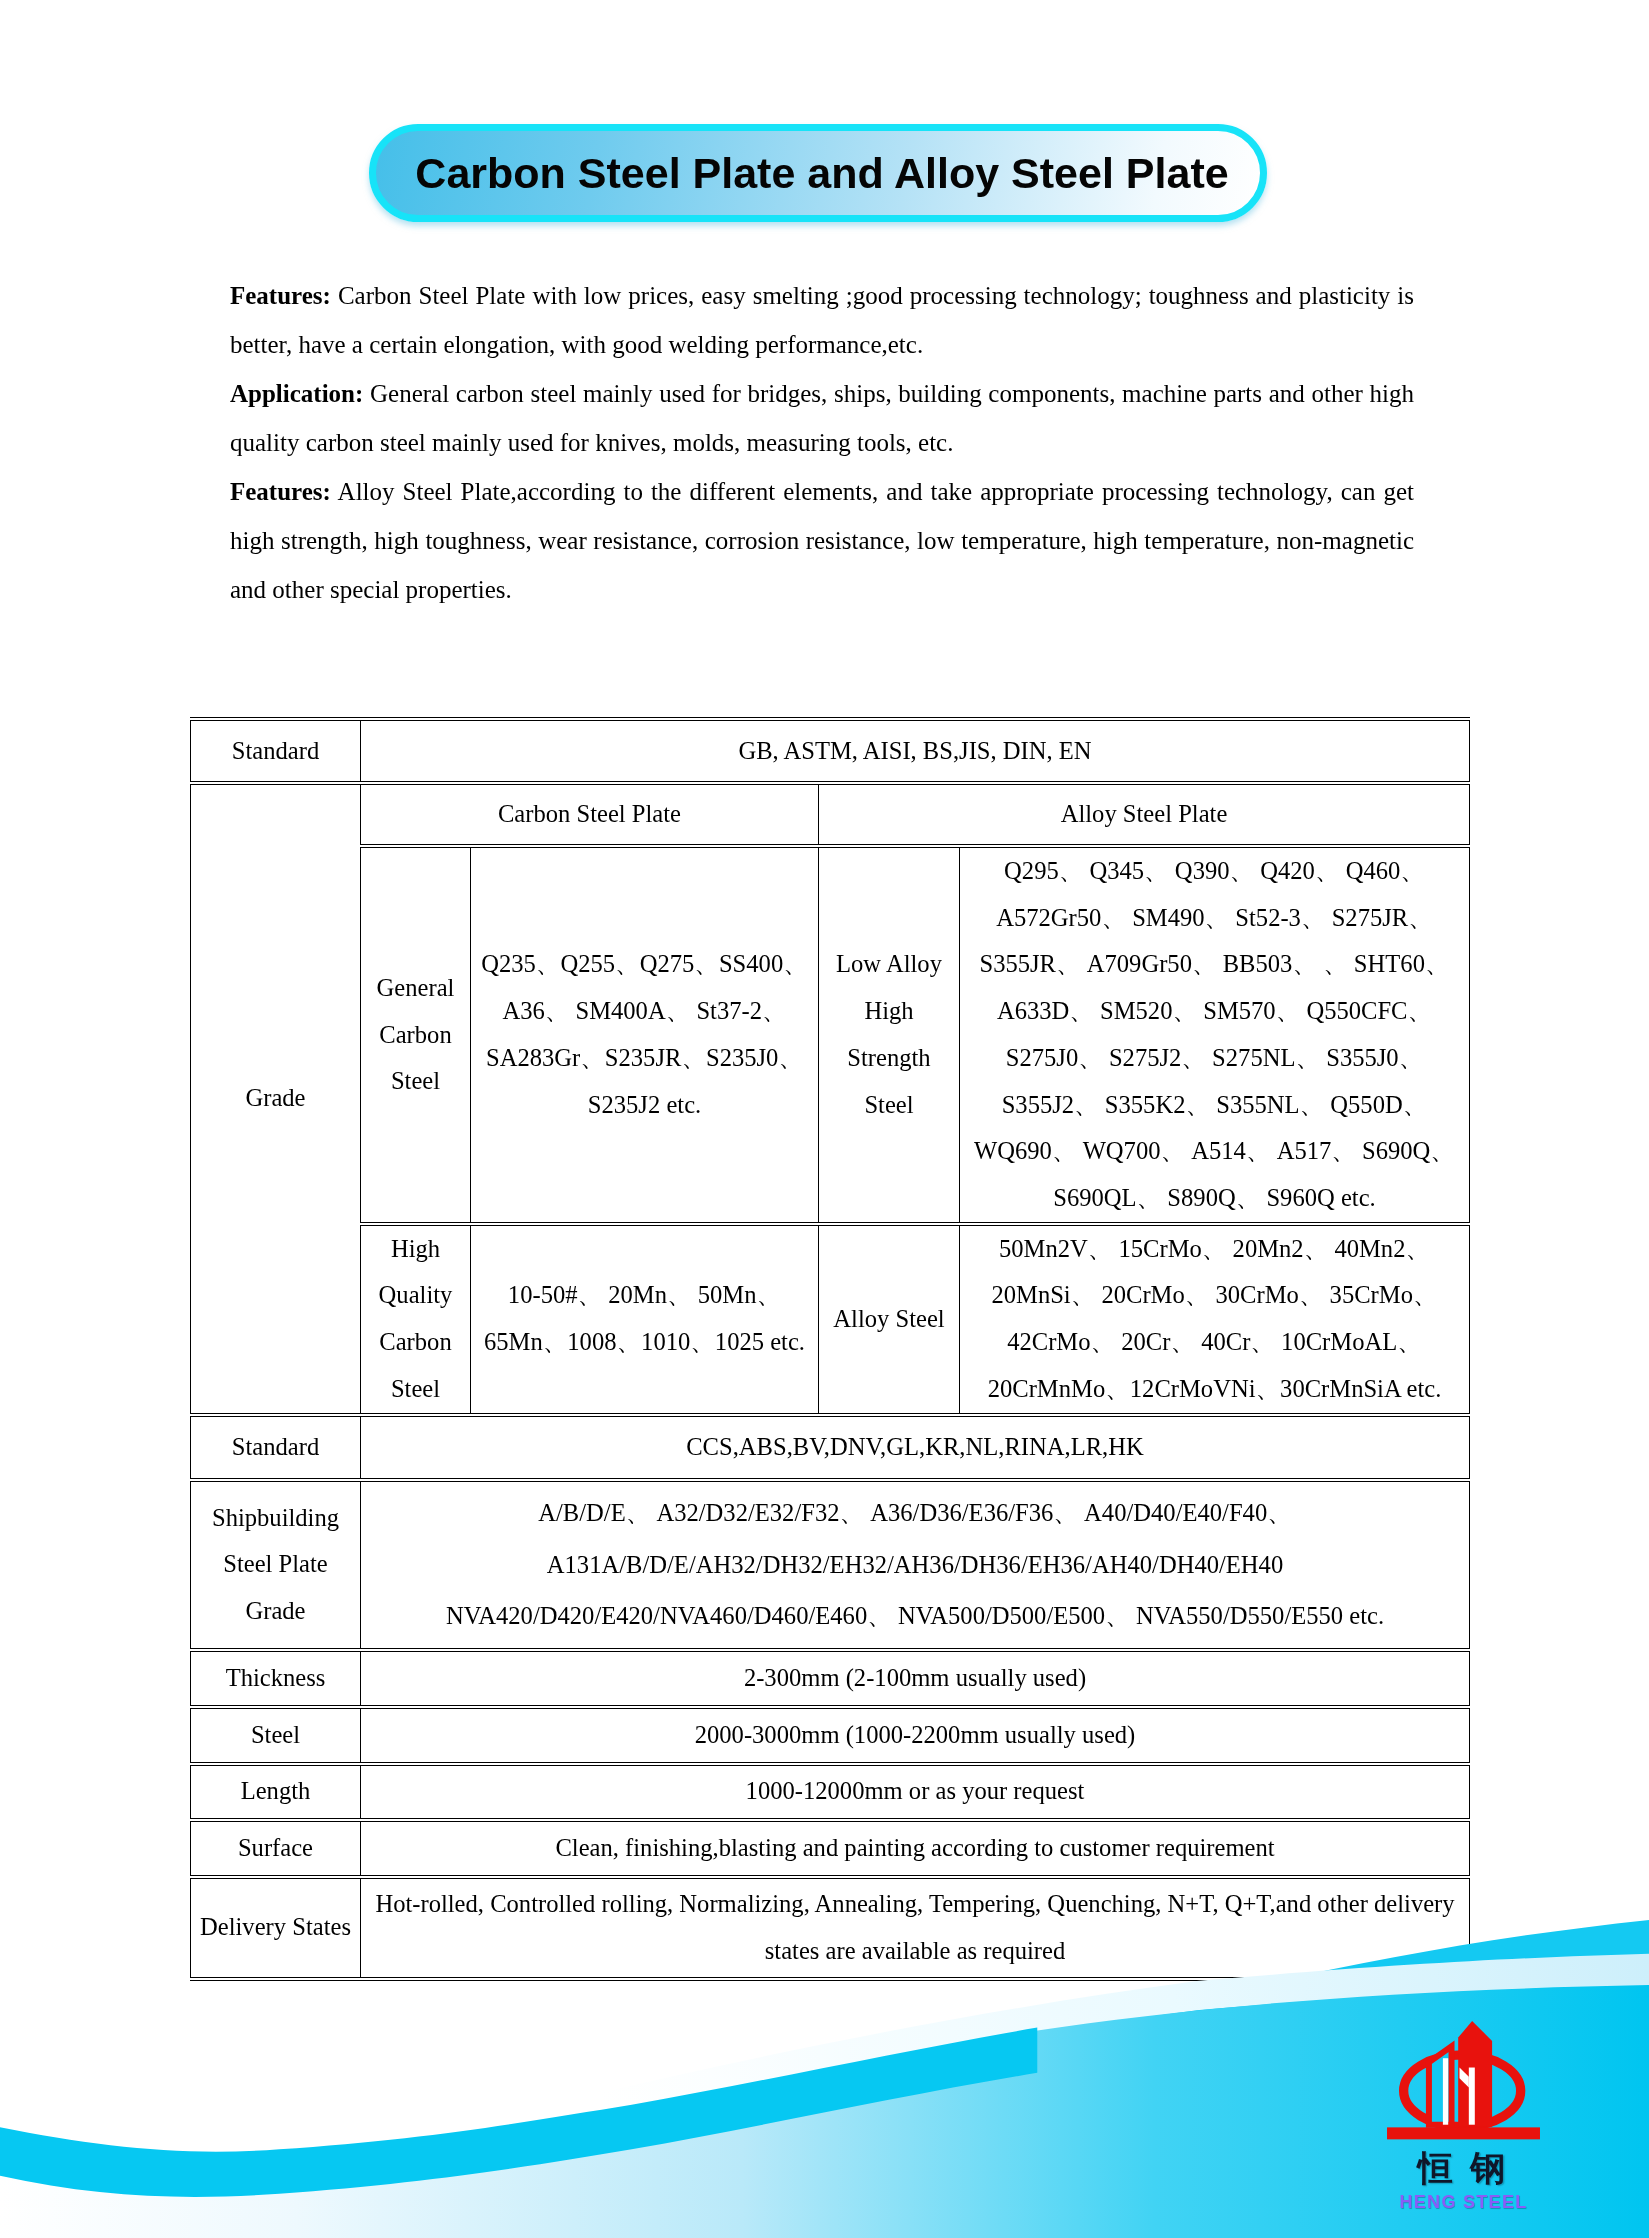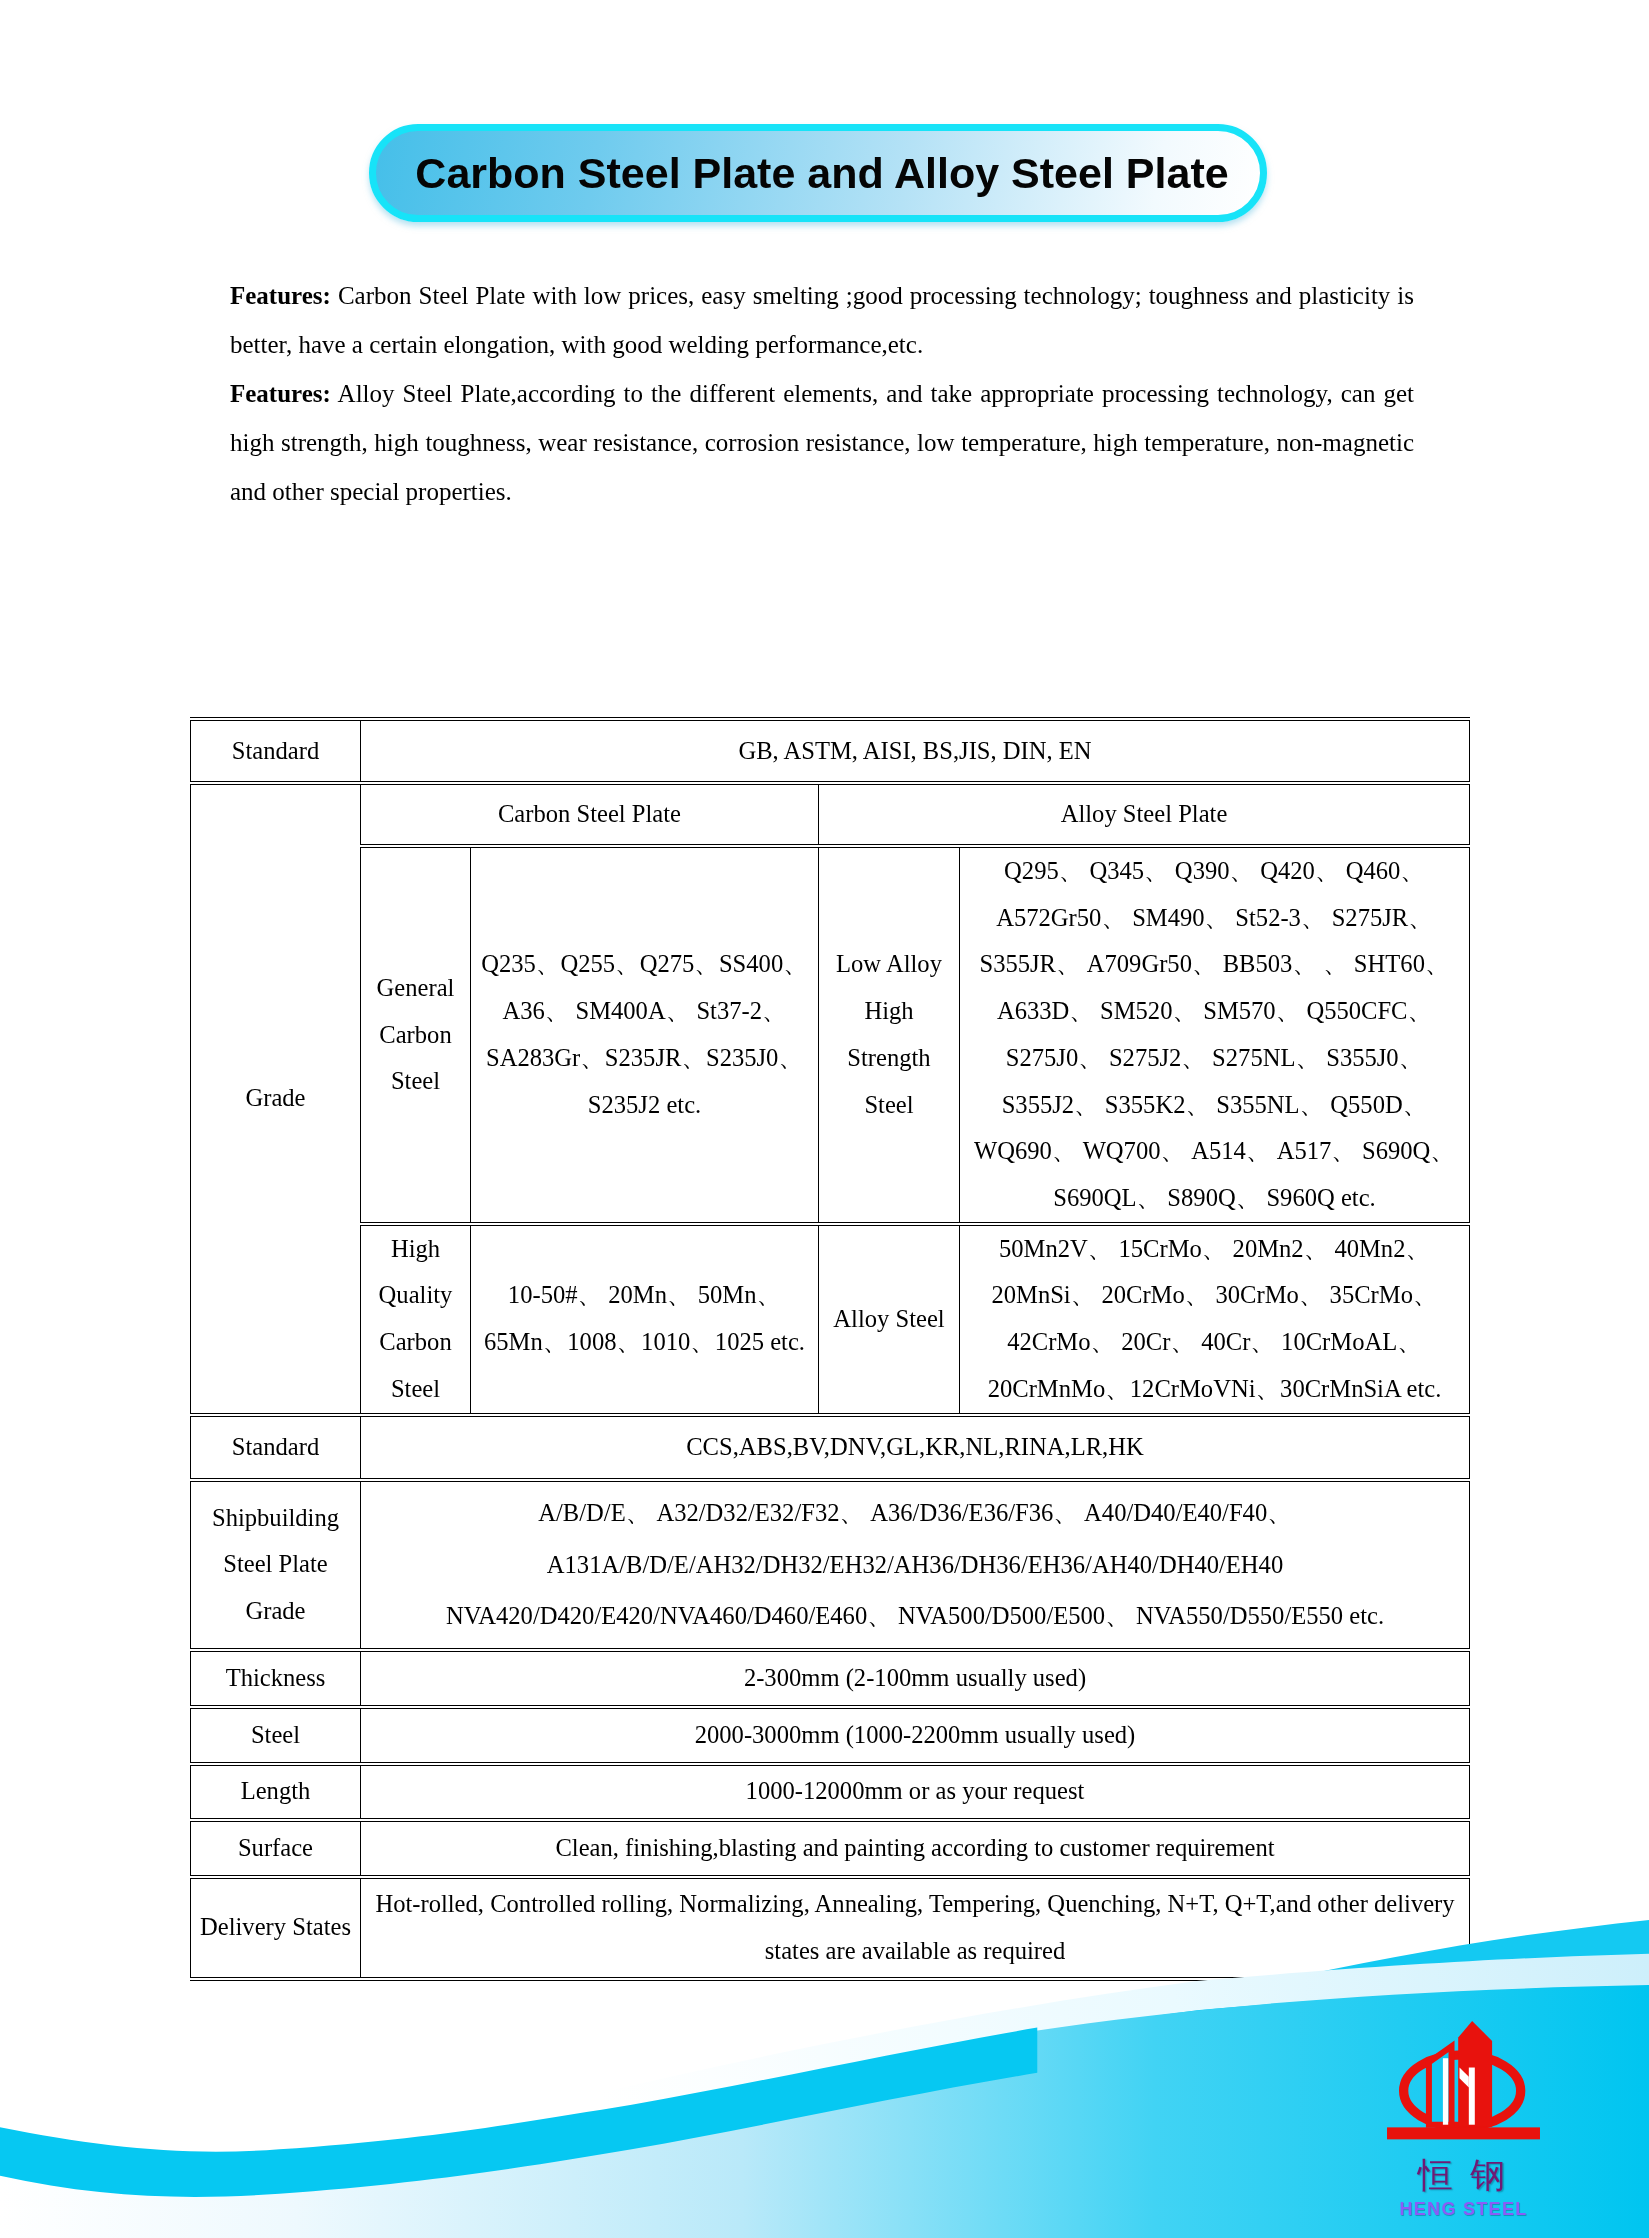--- a/index.html
+++ b/index.html
@@ -43,39 +43,40 @@
   }
   .ship-line { display:block; line-height:2.1; }
 
   
   .footer { position:absolute; left:0; top:1880px; width:1649px; height:359px; }
   .footer svg { position:absolute; left:0; top:0; }
 
   
   .logo { position:absolute; left:1377px; top:2009px; width:173px; text-align:center; }
   .logo-cn {
-    margin-top:8px; font-family:"Liberation Sans", sans-serif; font-weight:normal;
-    font-size:35px; letter-spacing:4px; color:#701a75;
+    margin-top:1px; font-family:"Liberation Sans", sans-serif; font-weight:bold;
+    font-size:35px; letter-spacing:4px; color:#0f172a;
     text-shadow:1.3px 1.3px 1.3px rgba(0,60,80,0.35); white-space:nowrap;
   }
   .logo-en {
     font-family:"Liberation Sans", sans-serif; font-weight:bold;
     font-size:18px; letter-spacing:1.3px; color:#8b5cf6;
     text-shadow:0.7px 1.3px 0.7px rgba(0,60,80,0.35); white-space:nowrap;
   }
 </style>
 </head>
 <body>
 
 <div class="title-pill">
   <span class="title-text">Carbon Steel Plate and Alloy Steel Plate</span>
 </div>
 
 <div class="intro">
   <p><strong class="lead">Features:</strong> <span>Carbon Steel Plate with low prices, easy smelting ;good processing technology; toughness and plasticity is better, have a certain elongation, with good welding performance,etc.</span></p>
+  <p><strong class="lead">Application:</strong> <span>General carbon steel mainly used for bridges, ships, building components, machine parts and other high quality carbon steel mainly used for knives, molds, measuring tools, etc.</span></p>
   <p><strong class="lead">Features:</strong> <span>Alloy Steel Plate,according to the different elements, and take appropriate processing technology, can get high strength, high toughness, wear resistance, corrosion resistance, low temperature, high temperature, non-magnetic and other special properties.</span></p>
 </div>
 
 <div class="spec-table-wrap">
   <table class="spec">
     <colgroup>
       <col style="width:170px">
         <col style="width:110px">
         <col style="width:348px">
         <col style="width:141px">

